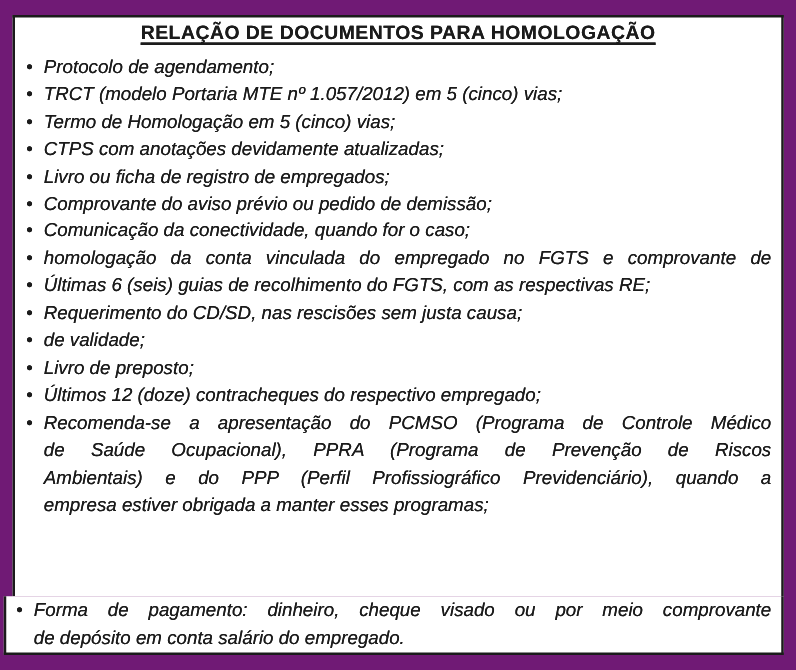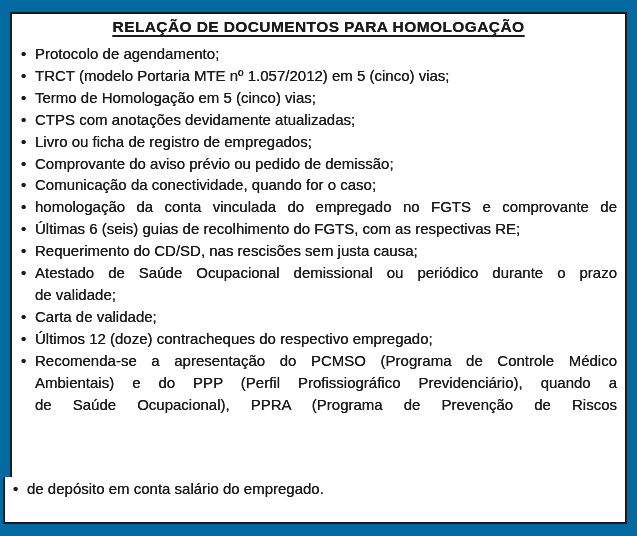--- a/index.html
+++ b/index.html
@@ -4,21 +4,21 @@
 <style>
   html, body {
     margin: 0;
     padding: 0;
     background: #ffffff;
   }
   .page {
     position: relative;
     width: 637px;
     height: 536px;
-    background: #0369a1;
+    background: #701a75;
     font-family: "Liberation Sans", sans-serif;
     color: #1b1b1b;
     overflow: hidden;
   }
   
   .box-main {
     position: absolute;
     left: 10px;
     top: 12px;
     width: 617px;
@@ -65,20 +65,21 @@
     padding-left: 14px;
   }
   .bullet {
     position: absolute;
     left: 0;
     top: 0;
     font-size: 15px;
   }
   .line {
     text-align: left;
+    font-style: italic;
   }
   .line.j {
     text-align: justify;
     text-align-last: justify;
   }
 </style>
 </head>
 <body>
 
 <div class="page">
@@ -120,40 +121,41 @@
         <div class="item">
           <span class="bullet">•</span>
           <div class="line">Últimas 6 (seis) guias de recolhimento do FGTS, com as respectivas RE;</div>
         </div>
         <div class="item">
           <span class="bullet">•</span>
           <div class="line">Requerimento do CD/SD, nas rescisões sem justa causa;</div>
         </div>
         <div class="item">
           <span class="bullet">•</span>
-          <div class="line j">Atestado de Saúde Ocupacional demissional ou periódico durante o prazo</div>
           <div class="line">de validade;</div>
         </div>
         <div class="item">
           <span class="bullet">•</span>
-          <div class="line">Carta de validade;</div>
+          <div class="line">Livro de preposto;</div>
         </div>
         <div class="item">
           <span class="bullet">•</span>
           <div class="line">Últimos 12 (doze) contracheques do respectivo empregado;</div>
         </div>
         <div class="item">
           <span class="bullet">•</span>
           <div class="line j">Recomenda-se a apresentação do PCMSO (Programa de Controle Médico</div>
+          <div class="line j">de Saúde Ocupacional), PPRA (Programa de Prevenção de Riscos</div>
           <div class="line j">Ambientais) e do PPP (Perfil Profissiográfico Previdenciário), quando a</div>
-          <div class="line j">de Saúde Ocupacional), PPRA (Programa de Prevenção de Riscos</div>
+          <div class="line">empresa estiver obrigada a manter esses programas;</div>
         </div>
       </div>
   </div>
   <div class="box-footer">
     <div class="doc-list footer" id="footer-list">
         <div class="item">
           <span class="bullet">•</span>
+          <div class="line j">Forma de pagamento: dinheiro, cheque visado ou por meio comprovante</div>
           <div class="line">de depósito em conta salário do empregado.</div>
         </div>
       </div>
   </div>
 </div>
 
 </body></html>

